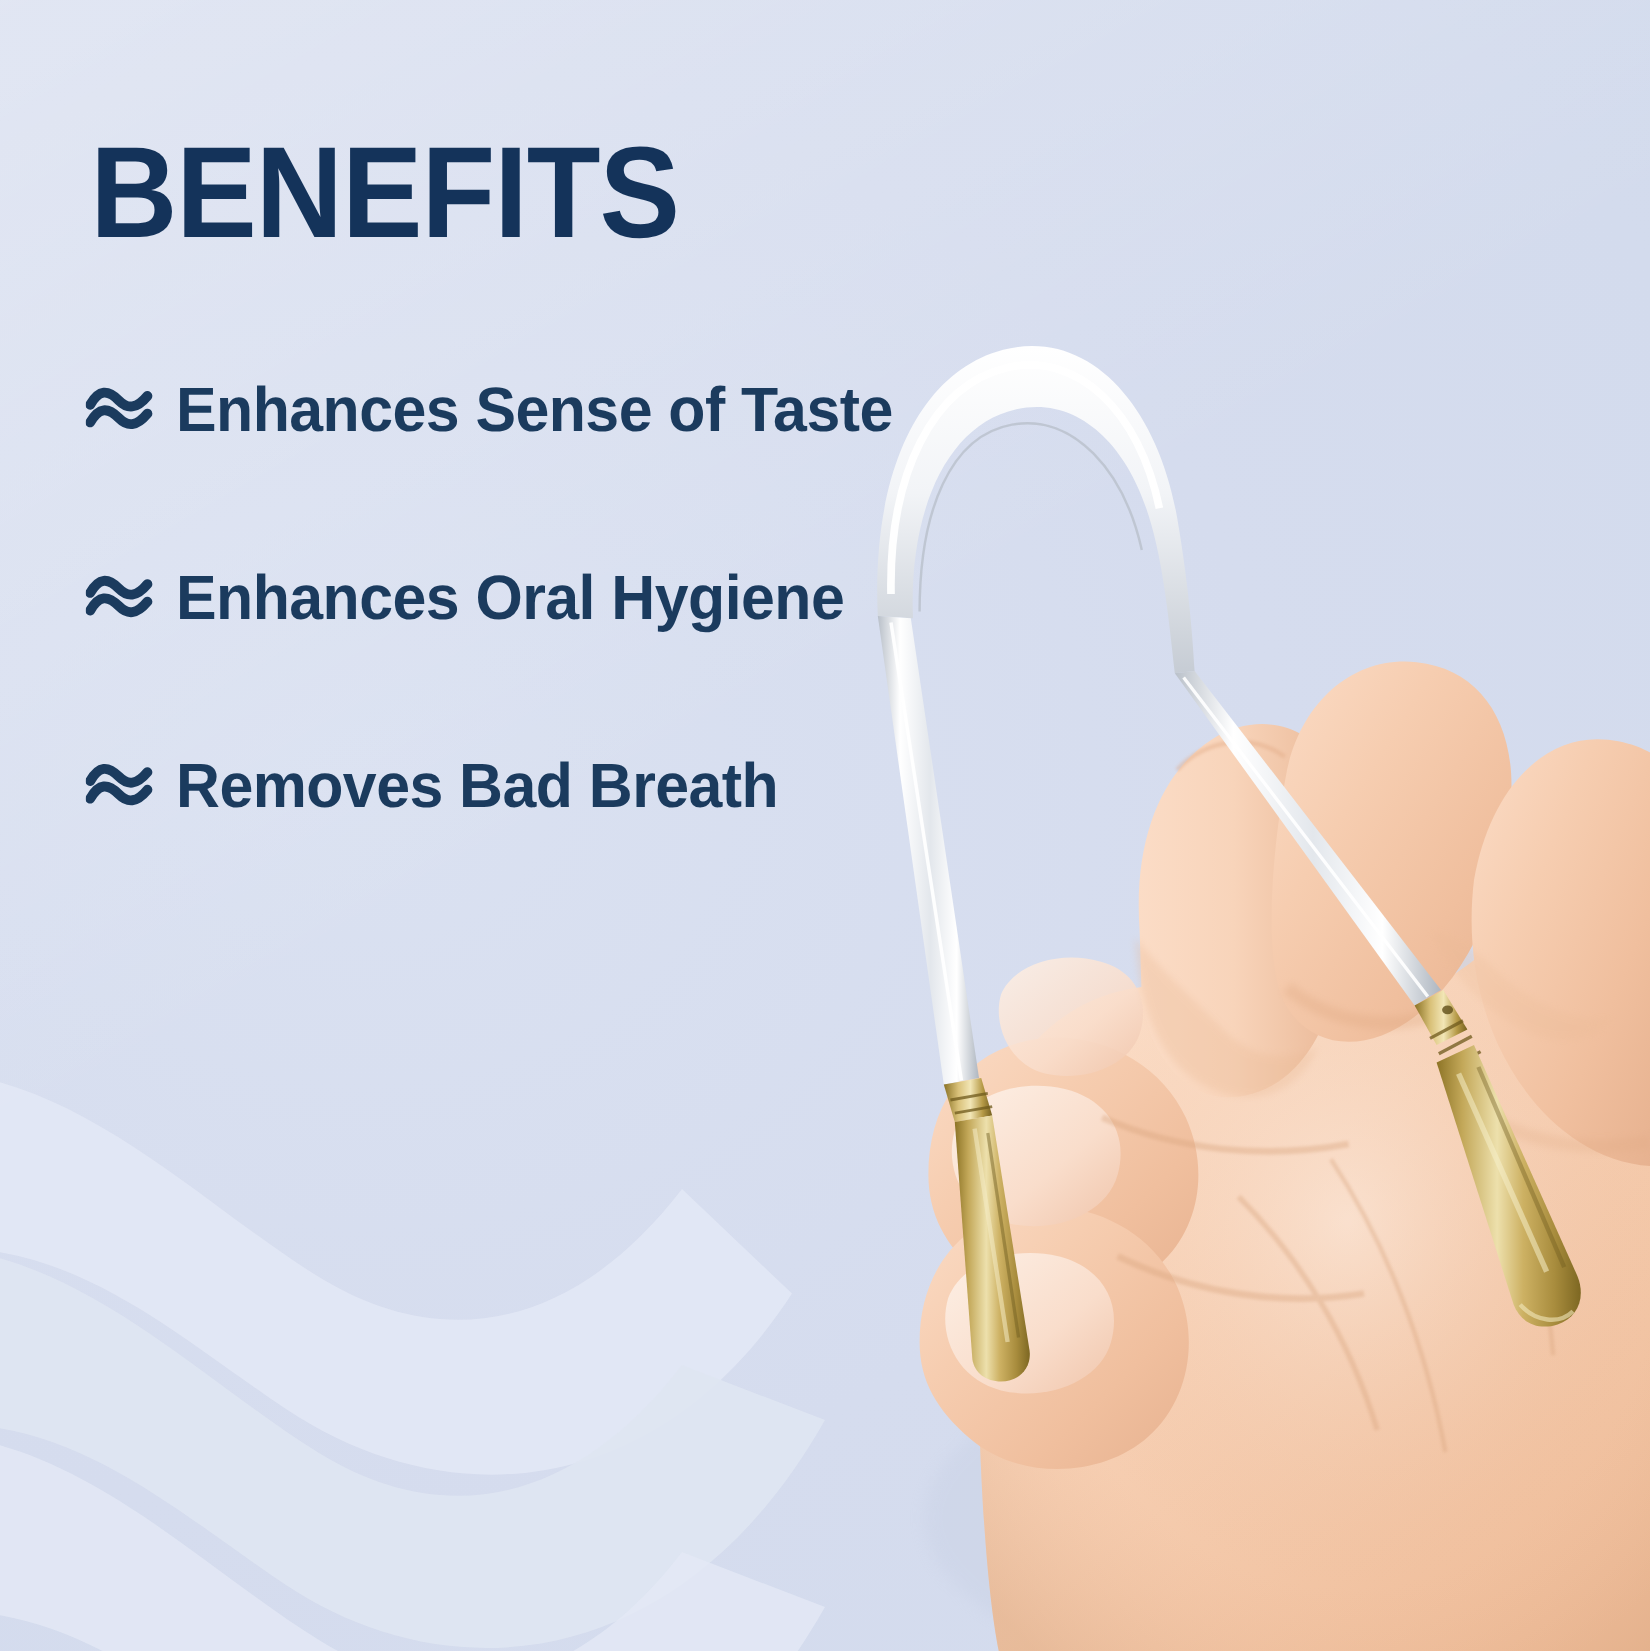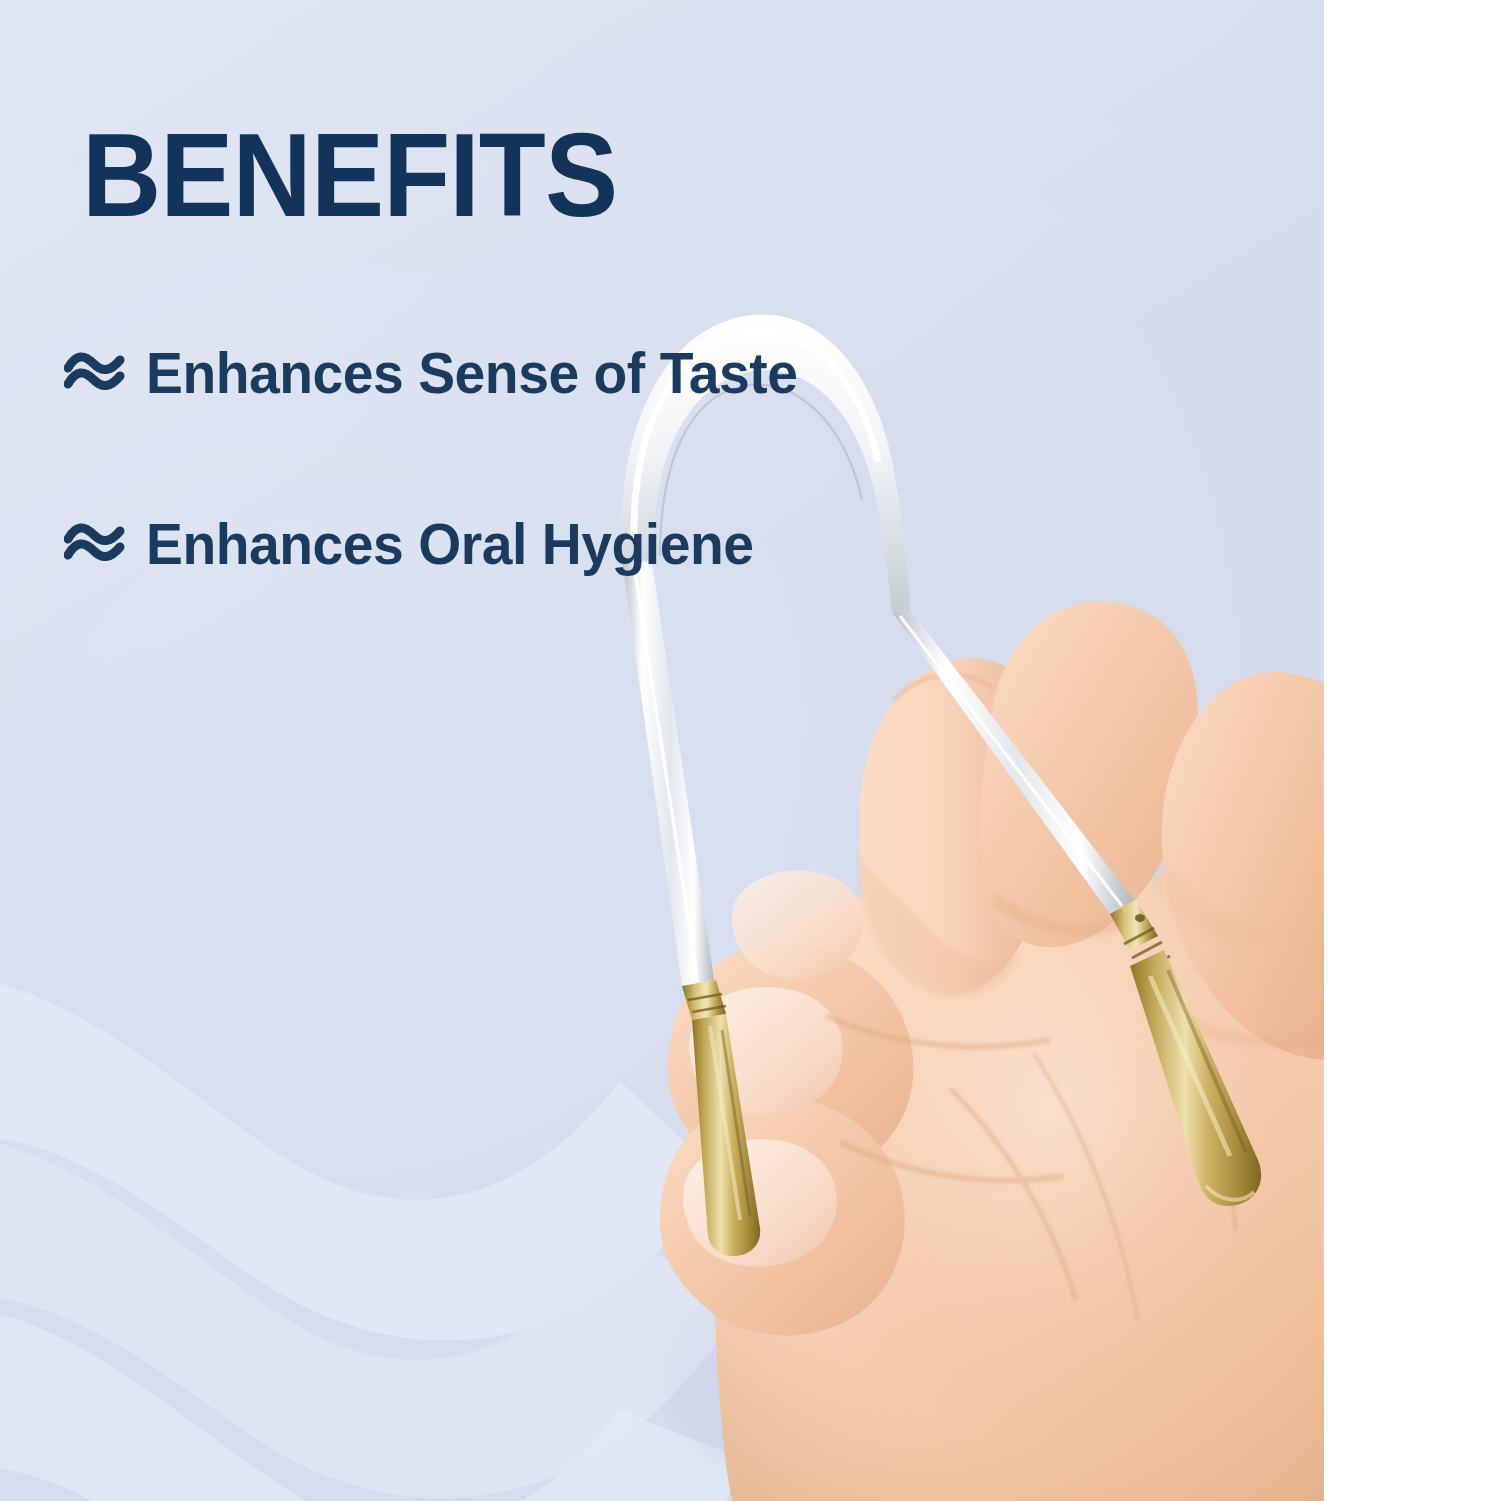--- a/index.html
+++ b/index.html
@@ -2,21 +2,21 @@
 <html><head>
 <meta charset="utf-8">
 <style>
   html, body {
     margin: 0;
     padding: 0;
     background: #ffffff;
   }
   #stage {
     position: relative;
-    width: 1324px;
+    width: 1500px;
     height: 1501px;
     overflow: hidden;
     background: #d4dcee;
     font-family: "Liberation Sans", sans-serif;
   }
 
   
   .bg-base {
     position: absolute;
     inset: 0;
@@ -51,21 +51,21 @@
     letter-spacing: -1px;
     color: #14335a;
     transform: scaleX(0.93);
     transform-origin: left top;
     white-space: nowrap;
   }
 
   
   .benefit-list {
     position: absolute;
-    left: 64px;
+    left: 78px;
     top: 330px;
     width: 940px;
     margin: 0;
     padding: 0;
     list-style: none;
   }
   .benefit-item {
     display: flex;
     align-items: center;
     height: 86px;
@@ -354,16 +354,23 @@
 
 
     <li class="benefit-item">
       <svg class="wave-bullet" viewBox="0 0 64 46">
         <path d="M 4 18 C 12 4 20 4 30 14 C 38 22 46 22 56 10" fill="none" stroke="#1b3b5e" stroke-width="9" stroke-linecap="round"></path>
         <path d="M 4 34 C 12 20 20 20 30 30 C 38 38 46 38 56 26" fill="none" stroke="#1b3b5e" stroke-width="9" stroke-linecap="round"></path>
       </svg>
       <span class="benefit-text">Enhances Oral Hygiene</span>
     </li>
 
+    <li class="benefit-item">
+      <svg class="wave-bullet" viewBox="0 0 64 46">
+        <path d="M 4 18 C 12 4 20 4 30 14 C 38 22 46 22 56 10" fill="none" stroke="#1b3b5e" stroke-width="9" stroke-linecap="round"></path>
+        <path d="M 4 34 C 12 20 20 20 30 30 C 38 38 46 38 56 26" fill="none" stroke="#1b3b5e" stroke-width="9" stroke-linecap="round"></path>
+      </svg>
+      <span class="benefit-text">Removes Bad Breath</span>
+    </li>
 
   </ul>
 
 </div>
 
 </body></html>

